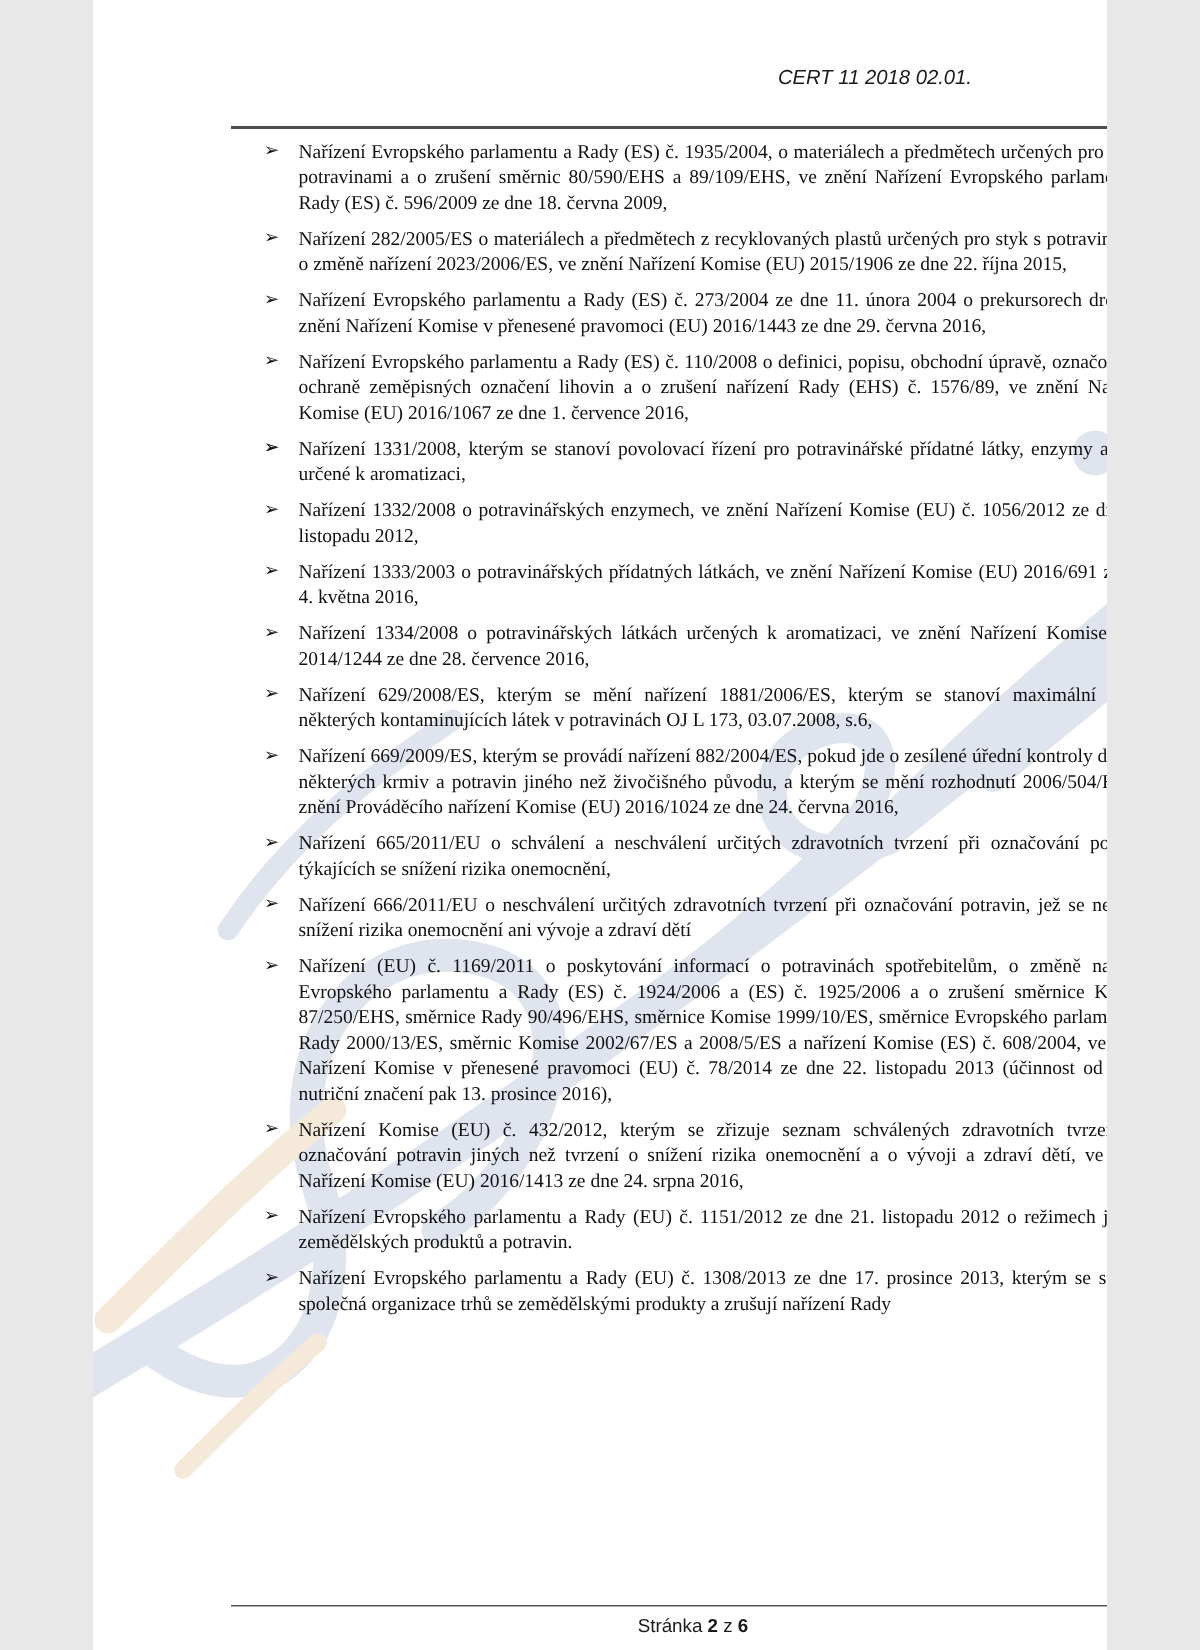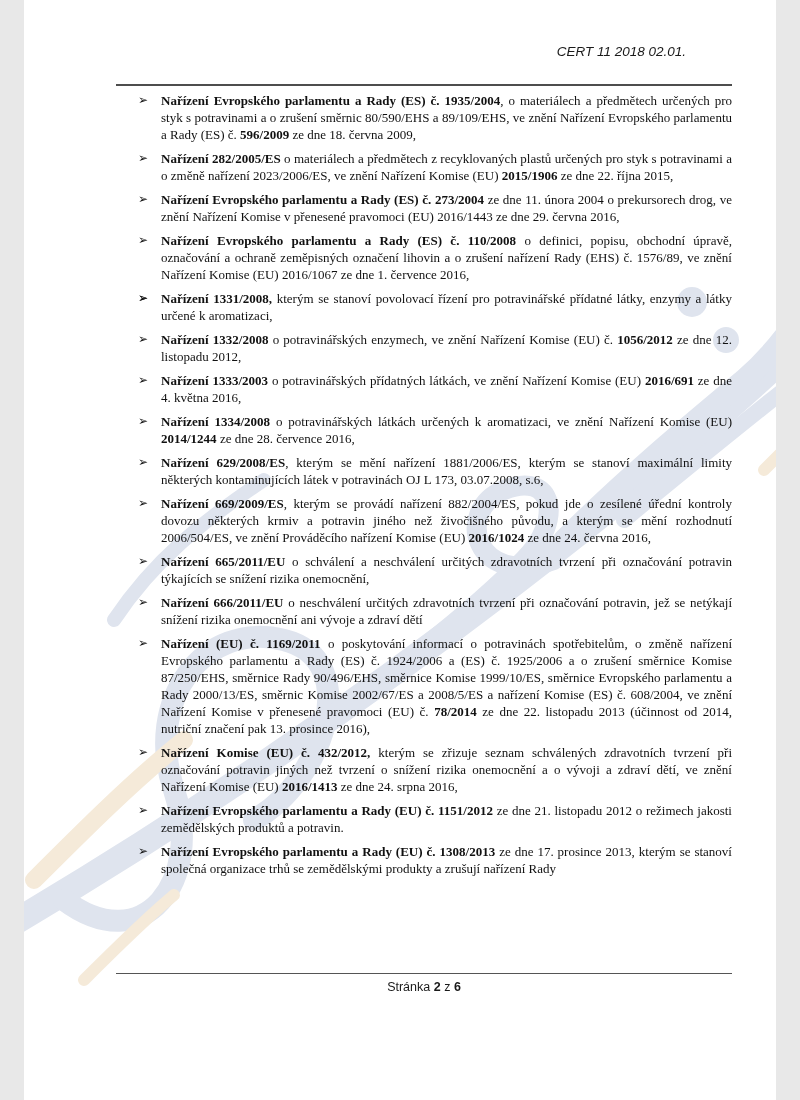--- a/index.html
+++ b/index.html
@@ -1,18 +1,18 @@
 <!DOCTYPE html>
 <html lang="cs"><head>
 <meta charset="utf-8">
 <style>
   html,body{margin:0;padding:0;background:#e8e8e8;}
   .page{
     position:relative;
-    width:752px;height:1100px;
+    width:676px;height:1100px;
     margin:0 auto;
     background:#ffffff;
     overflow:hidden;
     font-family:"Liberation Serif", serif;
     color:#111111;
   }
   
   .watermark{
     position:absolute;left:0;top:0;width:800px;height:1100px;
     z-index:0;pointer-events:none;
@@ -40,23 +40,23 @@
     padding-left:45px;
     margin-bottom:7px;
     text-align:justify;
   }
   .reg-list .bullet{
     position:absolute;left:22px;top:0;
     font-size:12px;
     font-family:"DejaVu Sans", sans-serif;
     color:#111;
   }
-  .reg-list b{font-weight:bold;}
+  .reg-list b{font-weight:normal;}
   .footer{
-    position:absolute;left:92px;top:973px;width:616px;
+    position:absolute;left:92px;top:1070px;width:616px;
     text-align:center;
   }
   .footer-rule{
     width:100%;height:1px;background:#555555;margin-bottom:6px;
   }
   .footer-text{
     font-family:"Liberation Sans", sans-serif;
     font-size:12.5px;color:#1a1a1a;
   }
   .footer-text b{font-weight:bold;}

